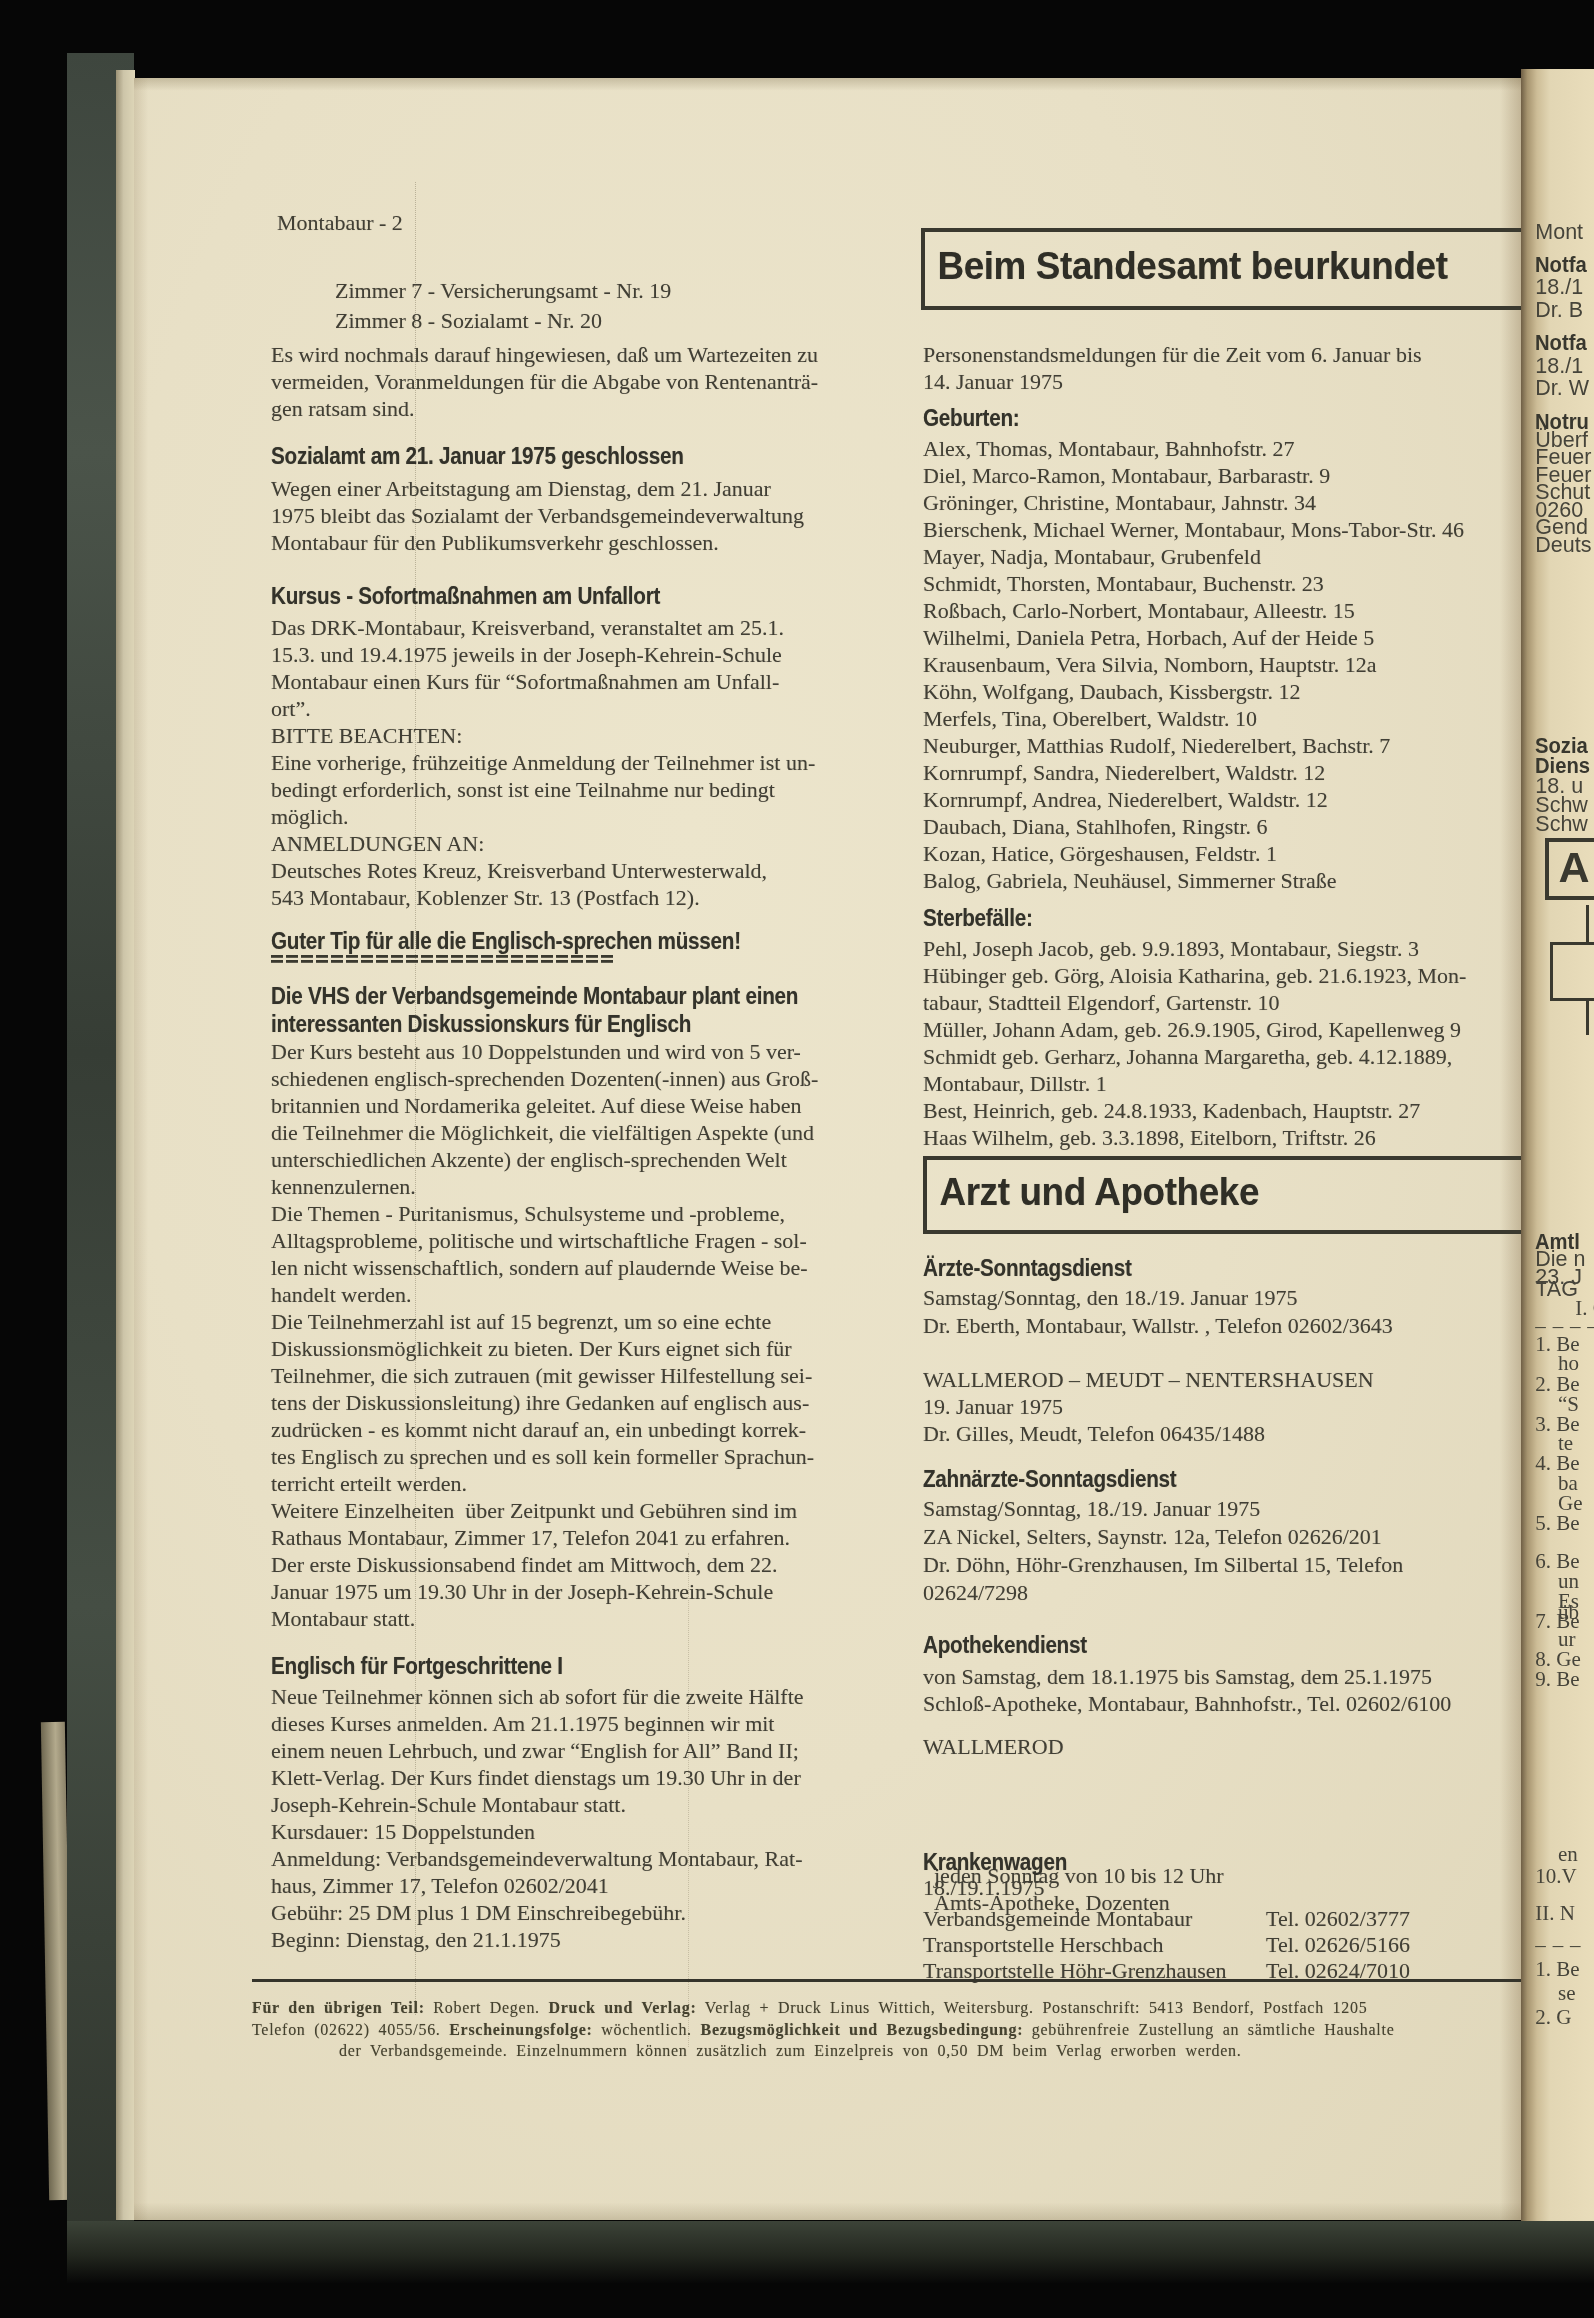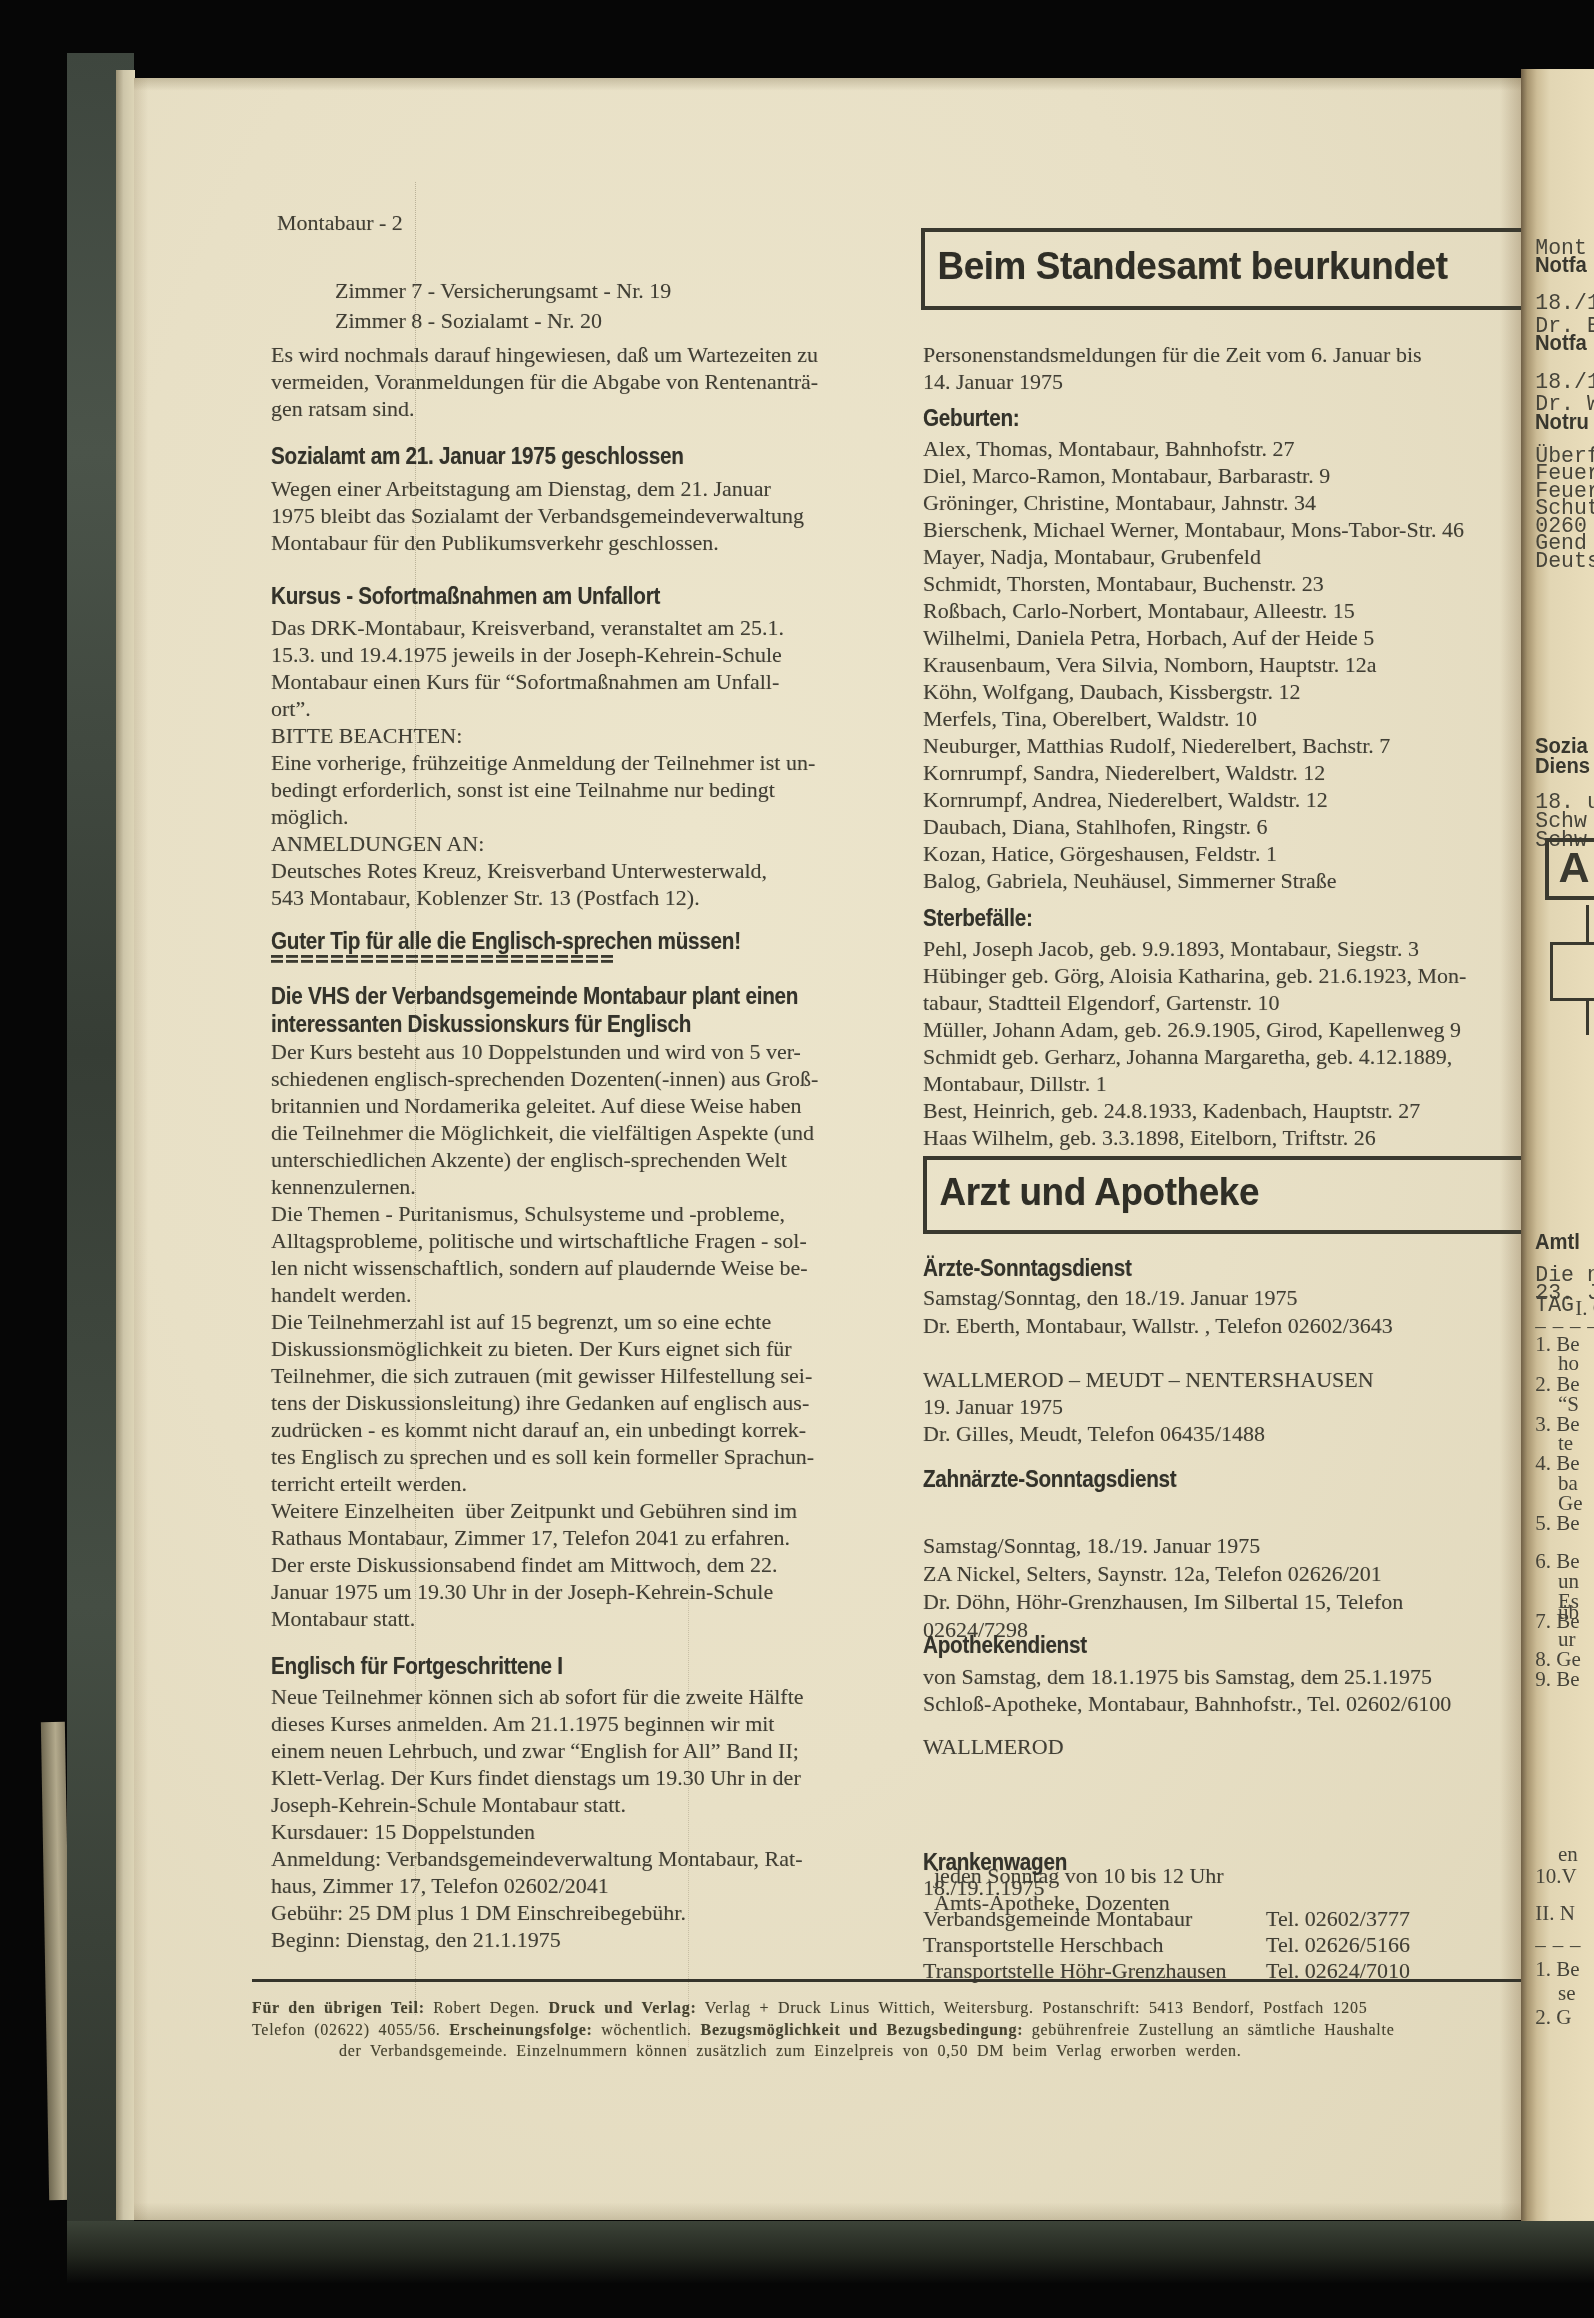--- a/index.html
+++ b/index.html
@@ -45,21 +45,21 @@
   .trow{position:relative;height:26px;}
   .ttel{position:absolute;left:343px;top:0;}
   .footer-rule{position:absolute;height:3.2px;background:#35342b;}
   .footer{font-family:"Liberation Serif",serif;font-size:16px;color:#45422f;
           letter-spacing:0.7px;word-spacing:4px;text-shadow:0 0 0.8px rgba(60,55,40,0.35);}
   .f-line{height:21.5px;white-space:pre;}
   .f-indent{padding-left:87px;}
   .f-bold{font-weight:700;}
   
   .frag{position:absolute;left:14.3px;white-space:pre;color:#46443a;}
-  .frag.r{font-family:Liberation Mono, monospace;font-size:21.5px;margin-top:16px;}
+  .frag.r{font-family:Liberation Sans, sans-serif;font-size:21.5px;}
   .frag.n{font-family:"Liberation Serif",serif;font-size:21px;}
   .frag.i{font-family:"Liberation Serif",serif;font-size:21px;left:37px;}
   .frag.d{font-family:"Liberation Serif",serif;font-size:21px;letter-spacing:0.8px;}
   .frag.b{font-family:"Liberation Sans",sans-serif;font-weight:700;font-size:22px;color:#38372e;
           transform:scaleX(0.92);transform-origin:0 0;}
   .a-box{position:absolute;left:24px;top:769px;width:64px;height:54px;border:4px solid #3a392f;
          font-family:"Liberation Sans",sans-serif;font-weight:700;font-size:43px;line-height:51px;
          color:#3a392f;padding-left:9.6px;}
   .cross-arm{position:absolute;left:29px;top:873px;width:48px;height:53px;
          border:3.2px solid #3a392f;border-right:none;}
@@ -208,21 +208,21 @@
         <div class="ln">Samstag/Sonntag, den 18./19. Januar 1975</div>
         <div class="ln">Dr. Eberth, Montabaur, Wallstr. , Telefon 02602/3643</div>
       </div>
     <div class="abs body" style="left:789px;top:1288px;line-height:27px;">
         <div class="ln">WALLMEROD – MEUDT – NENTERSHAUSEN</div>
         <div class="ln">19. Januar 1975</div>
         <div class="ln">Dr. Gilles, Meudt, Telefon 06435/1488</div>
       </div>
 
     <div class="abs h" style="left:789px;top:1388px;">Zahnärzte-Sonntagsdienst</div>
-    <div class="abs body" style="left:789px;top:1417px;line-height:28px;margin-top:37px;">
+    <div class="abs body" style="left:789px;top:1417px;line-height:28px;">
         <div class="ln">Samstag/Sonntag, 18./19. Januar 1975</div>
         <div class="ln">ZA Nickel, Selters, Saynstr. 12a, Telefon 02626/201</div>
         <div class="ln">Dr. Döhn, Höhr-Grenzhausen, Im Silbertal 15, Telefon</div>
         <div class="ln">02624/7298</div>
       </div>
 
     <div class="abs h" style="left:789px;top:1554px;">Apothekendienst</div>
     <div class="abs body" style="left:789px;top:1585px;line-height:27px;">
         <div class="ln">von Samstag, dem 18.1.1975 bis Samstag, dem 25.1.1975</div>
         <div class="ln">Schloß-Apotheke, Montabaur, Bahnhofstr., Tel. 02602/6100</div>

